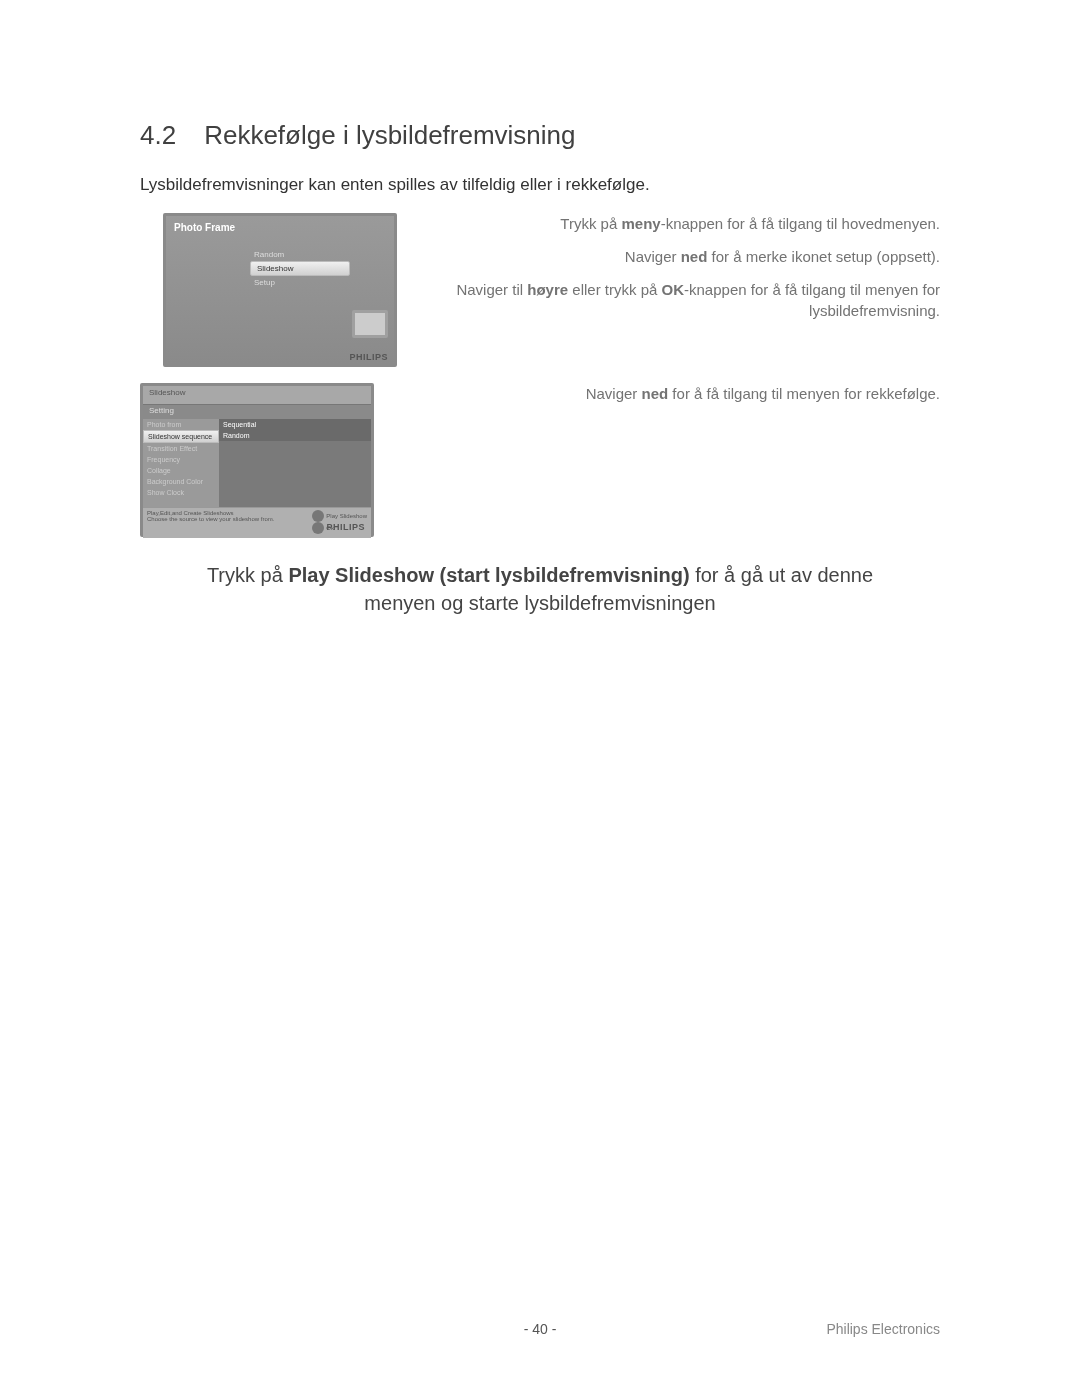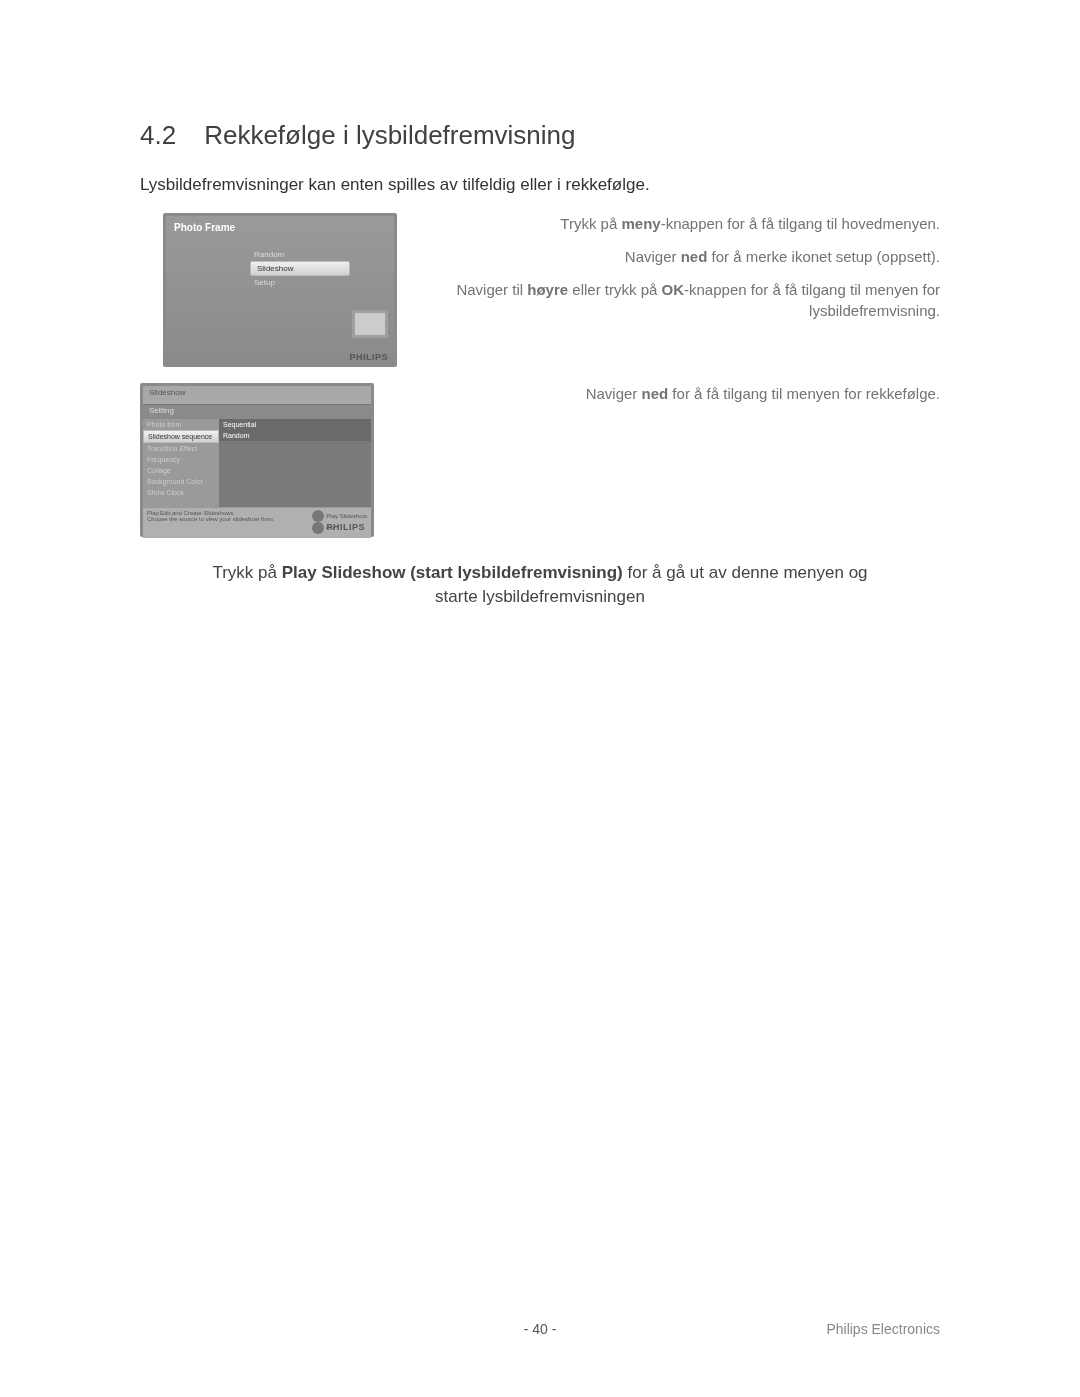--- a/index.html
+++ b/index.html
@@ -147,21 +147,21 @@
     width: 12px; height: 12px;
     border-radius: 50%;
     background: #777;
     display: inline-block;
     vertical-align: middle;
     margin: 0 2px;
   }
 
   .final-note {
     text-align: center;
-    font-size: 17px;
+    font-size: 20px;
     color: #444;
     margin: 24px 60px 0 60px;
     line-height: 1.4;
   }
 
   .footer {
     position: absolute;
     bottom: 60px;
     left: 0;
     width: 1080px;

